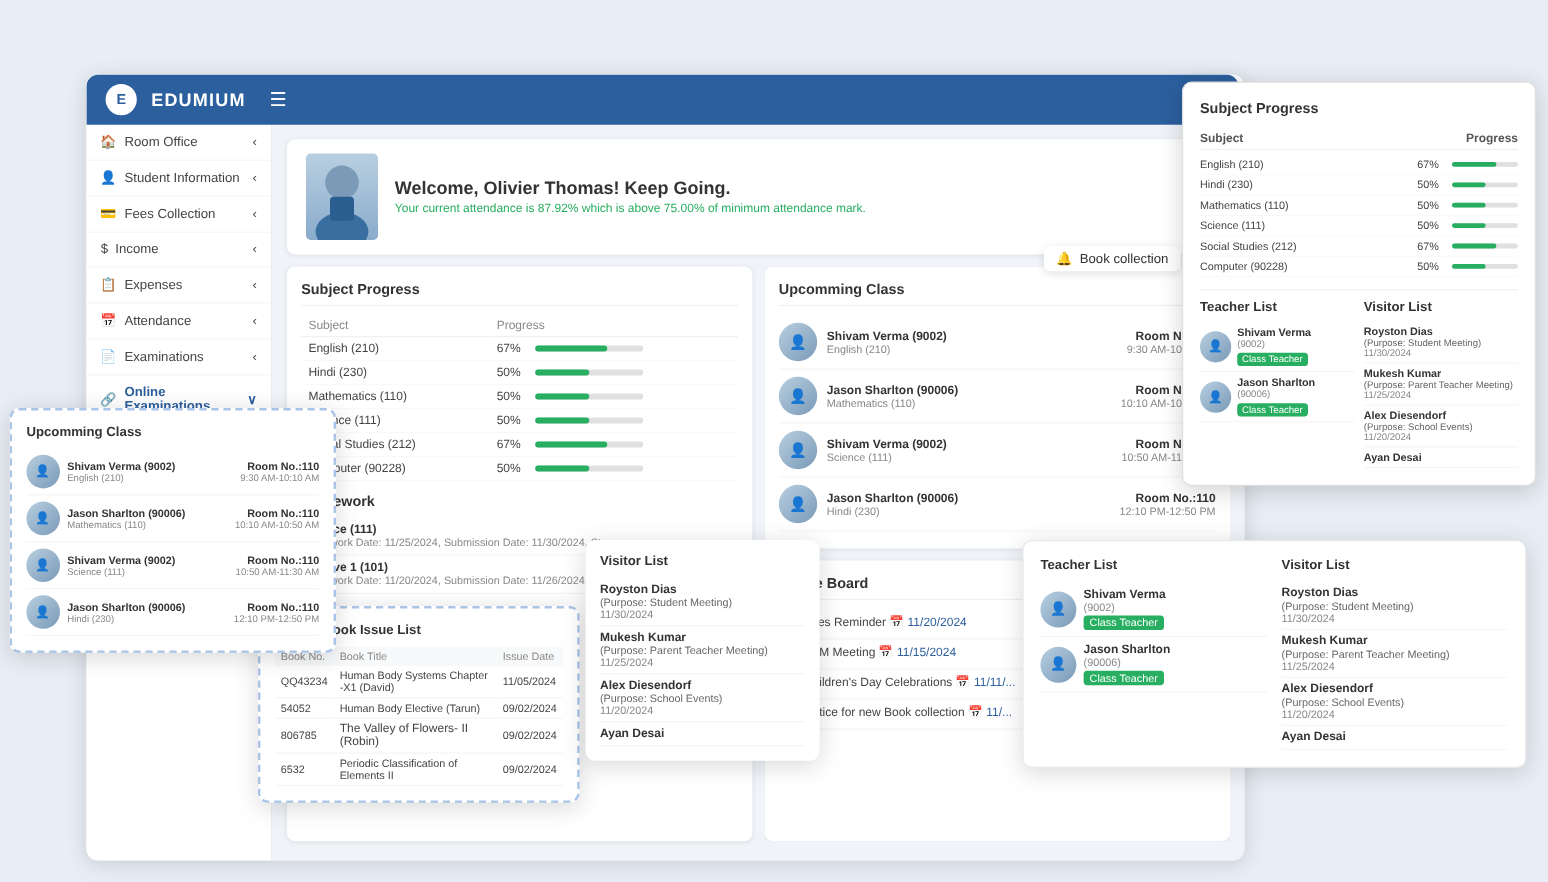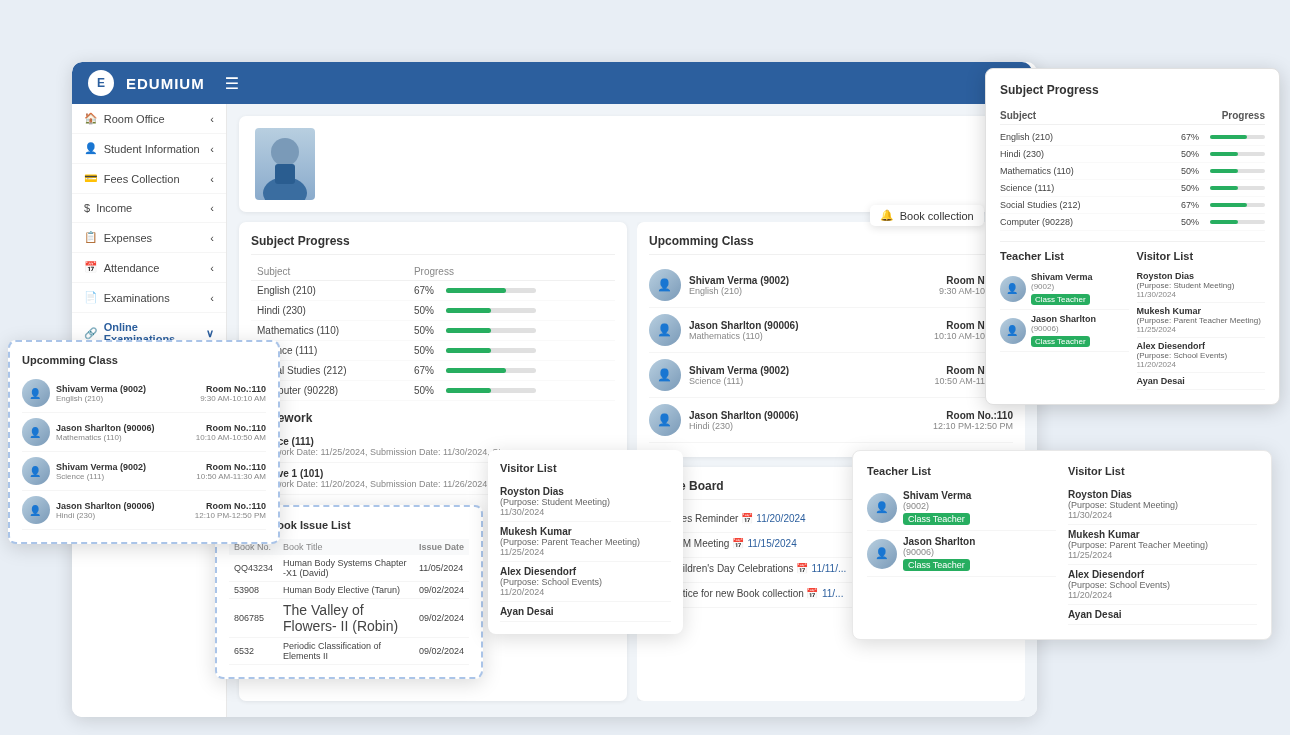--- a/index.html
+++ b/index.html
@@ -109,20 +109,24 @@
 
     <div style="position:absolute; top:42px; left:155px; right:0; bottom:0; background:#f0f4f8; padding:12px; overflow:hidden;">
 
       <div style="background:white; border-radius:7px; padding:12px 16px; margin-bottom:10px; display:flex; align-items:center; gap:14px; box-shadow:0 1px 4px rgba(0,0,0,0.07);">
         <div style="width:60px; height:72px; background:linear-gradient(180deg,#b8cfe0 0%,#8aabcc 100%); border-radius:4px; flex-shrink:0; display:flex; align-items:flex-end; justify-content:center; overflow:hidden;">
           <svg width="60" height="72" viewBox="0 0 60 72">
             <circle cx="30" cy="24" r="14" fill="#7a9ab8"></circle>
             <ellipse cx="30" cy="65" rx="22" ry="16" fill="#3a6da0"></ellipse>
             <rect x="20" y="36" width="20" height="20" rx="3" fill="#2a5d90"></rect>
           </svg>
+        </div>
+        <div>
+          <div style="font-size:15px; font-weight:600; color:#333;">Welcome, Olivier Thomas! Keep Going.</div>
+          <div style="font-size:10px; color:#27ae60; margin-top:3px;">Your current attendance is 87.92% which is above 75.00% of minimum attendance mark.</div>
         </div>
       </div>
 
       <div style="display:grid; grid-template-columns:1fr 1fr; gap:10px; height:calc(100% - 110px);">
 
         <div style="background:white; border-radius:7px; padding:12px; box-shadow:0 1px 4px rgba(0,0,0,0.07); overflow:hidden;">
           <div style="font-size:12px; font-weight:600; color:#333; margin-bottom:8px; padding-bottom:6px; border-bottom:1px solid #f0f0f0;">Subject Progress</div>
           <table style="width:100%; border-collapse:collapse;">
             <thead>
               <tr>
@@ -504,37 +508,37 @@
     </div>
   </div>
 
   <div style="position:absolute; top:505px; left:215px; width:268px; background:white; border-radius:8px; box-shadow:0 4px 20px rgba(0,0,0,0.15); padding:12px; z-index:22; border:2px dashed #aac4e8;">
     <div style="font-size:11px; font-weight:600; color:#333; margin-bottom:8px;">Library Book Issue List</div>
     <table style="width:100%; border-collapse:collapse;">
       <thead>
         <tr style="background:#f8f9fa;">
           <th style="text-align:left; font-size:9px; color:#888; padding:3px 5px; font-weight:500;">Book No.</th>
           <th style="text-align:left; font-size:9px; color:#888; padding:3px 5px; font-weight:500;">Book Title</th>
-          <th style="text-align:left; font-size:9px; color:#888; padding:3px 5px; font-weight:700;">Issue Date</th>
+          <th style="text-align:left; font-size:9px; color:#888; padding:3px 5px; font-weight:400;">Issue Date</th>
         </tr>
       </thead>
       <tbody id="library-tbody">
           <tr>
     <td style="font-size:9px; color:#444; padding:3px 5px; border-bottom:1px solid #f5f5f5;">QQ43234</td>
     <td style="font-size:9px; color:#444; padding:3px 5px; border-bottom:1px solid #f5f5f5;">Human Body Systems Chapter -X1 (David)</td>
     <td style="font-size:9px; color:#444; padding:3px 5px; border-bottom:1px solid #f5f5f5;">11/05/2024</td>
           </tr>
           <tr>
-    <td style="font-size:9px; color:#444; padding:3px 5px; border-bottom:1px solid #f5f5f5;">53908</td>
+    <td style="font-size:9px; color:#444; padding:3px 5px; border-bottom:1px solid #f5f5f5;">54052</td>
     <td style="font-size:9px; color:#444; padding:3px 5px; border-bottom:1px solid #f5f5f5;">Human Body Elective (Tarun)</td>
     <td style="font-size:9px; color:#444; padding:3px 5px; border-bottom:1px solid #f5f5f5;">09/02/2024</td>
           </tr>
           <tr>
     <td style="font-size:9px; color:#444; padding:3px 5px; border-bottom:1px solid #f5f5f5;">806785</td>
-    <td style="font-size:14px; color:#444; padding:3px 5px; border-bottom:1px solid #f5f5f5;">The Valley of Flowers- II (Robin)</td>
+    <td style="font-size:10px; color:#444; padding:3px 5px; border-bottom:1px solid #f5f5f5;">The Valley of Flowers- II (Robin)</td>
     <td style="font-size:9px; color:#444; padding:3px 5px; border-bottom:1px solid #f5f5f5;">09/02/2024</td>
           </tr>
           <tr>
     <td style="font-size:9px; color:#444; padding:3px 5px; border-bottom:1px solid #f5f5f5;">6532</td>
     <td style="font-size:9px; color:#444; padding:3px 5px; border-bottom:1px solid #f5f5f5;">Periodic Classification of Elements II</td>
     <td style="font-size:9px; color:#444; padding:3px 5px; border-bottom:1px solid #f5f5f5;">09/02/2024</td>
           </tr>
         </tbody>
     </table>
   </div>

